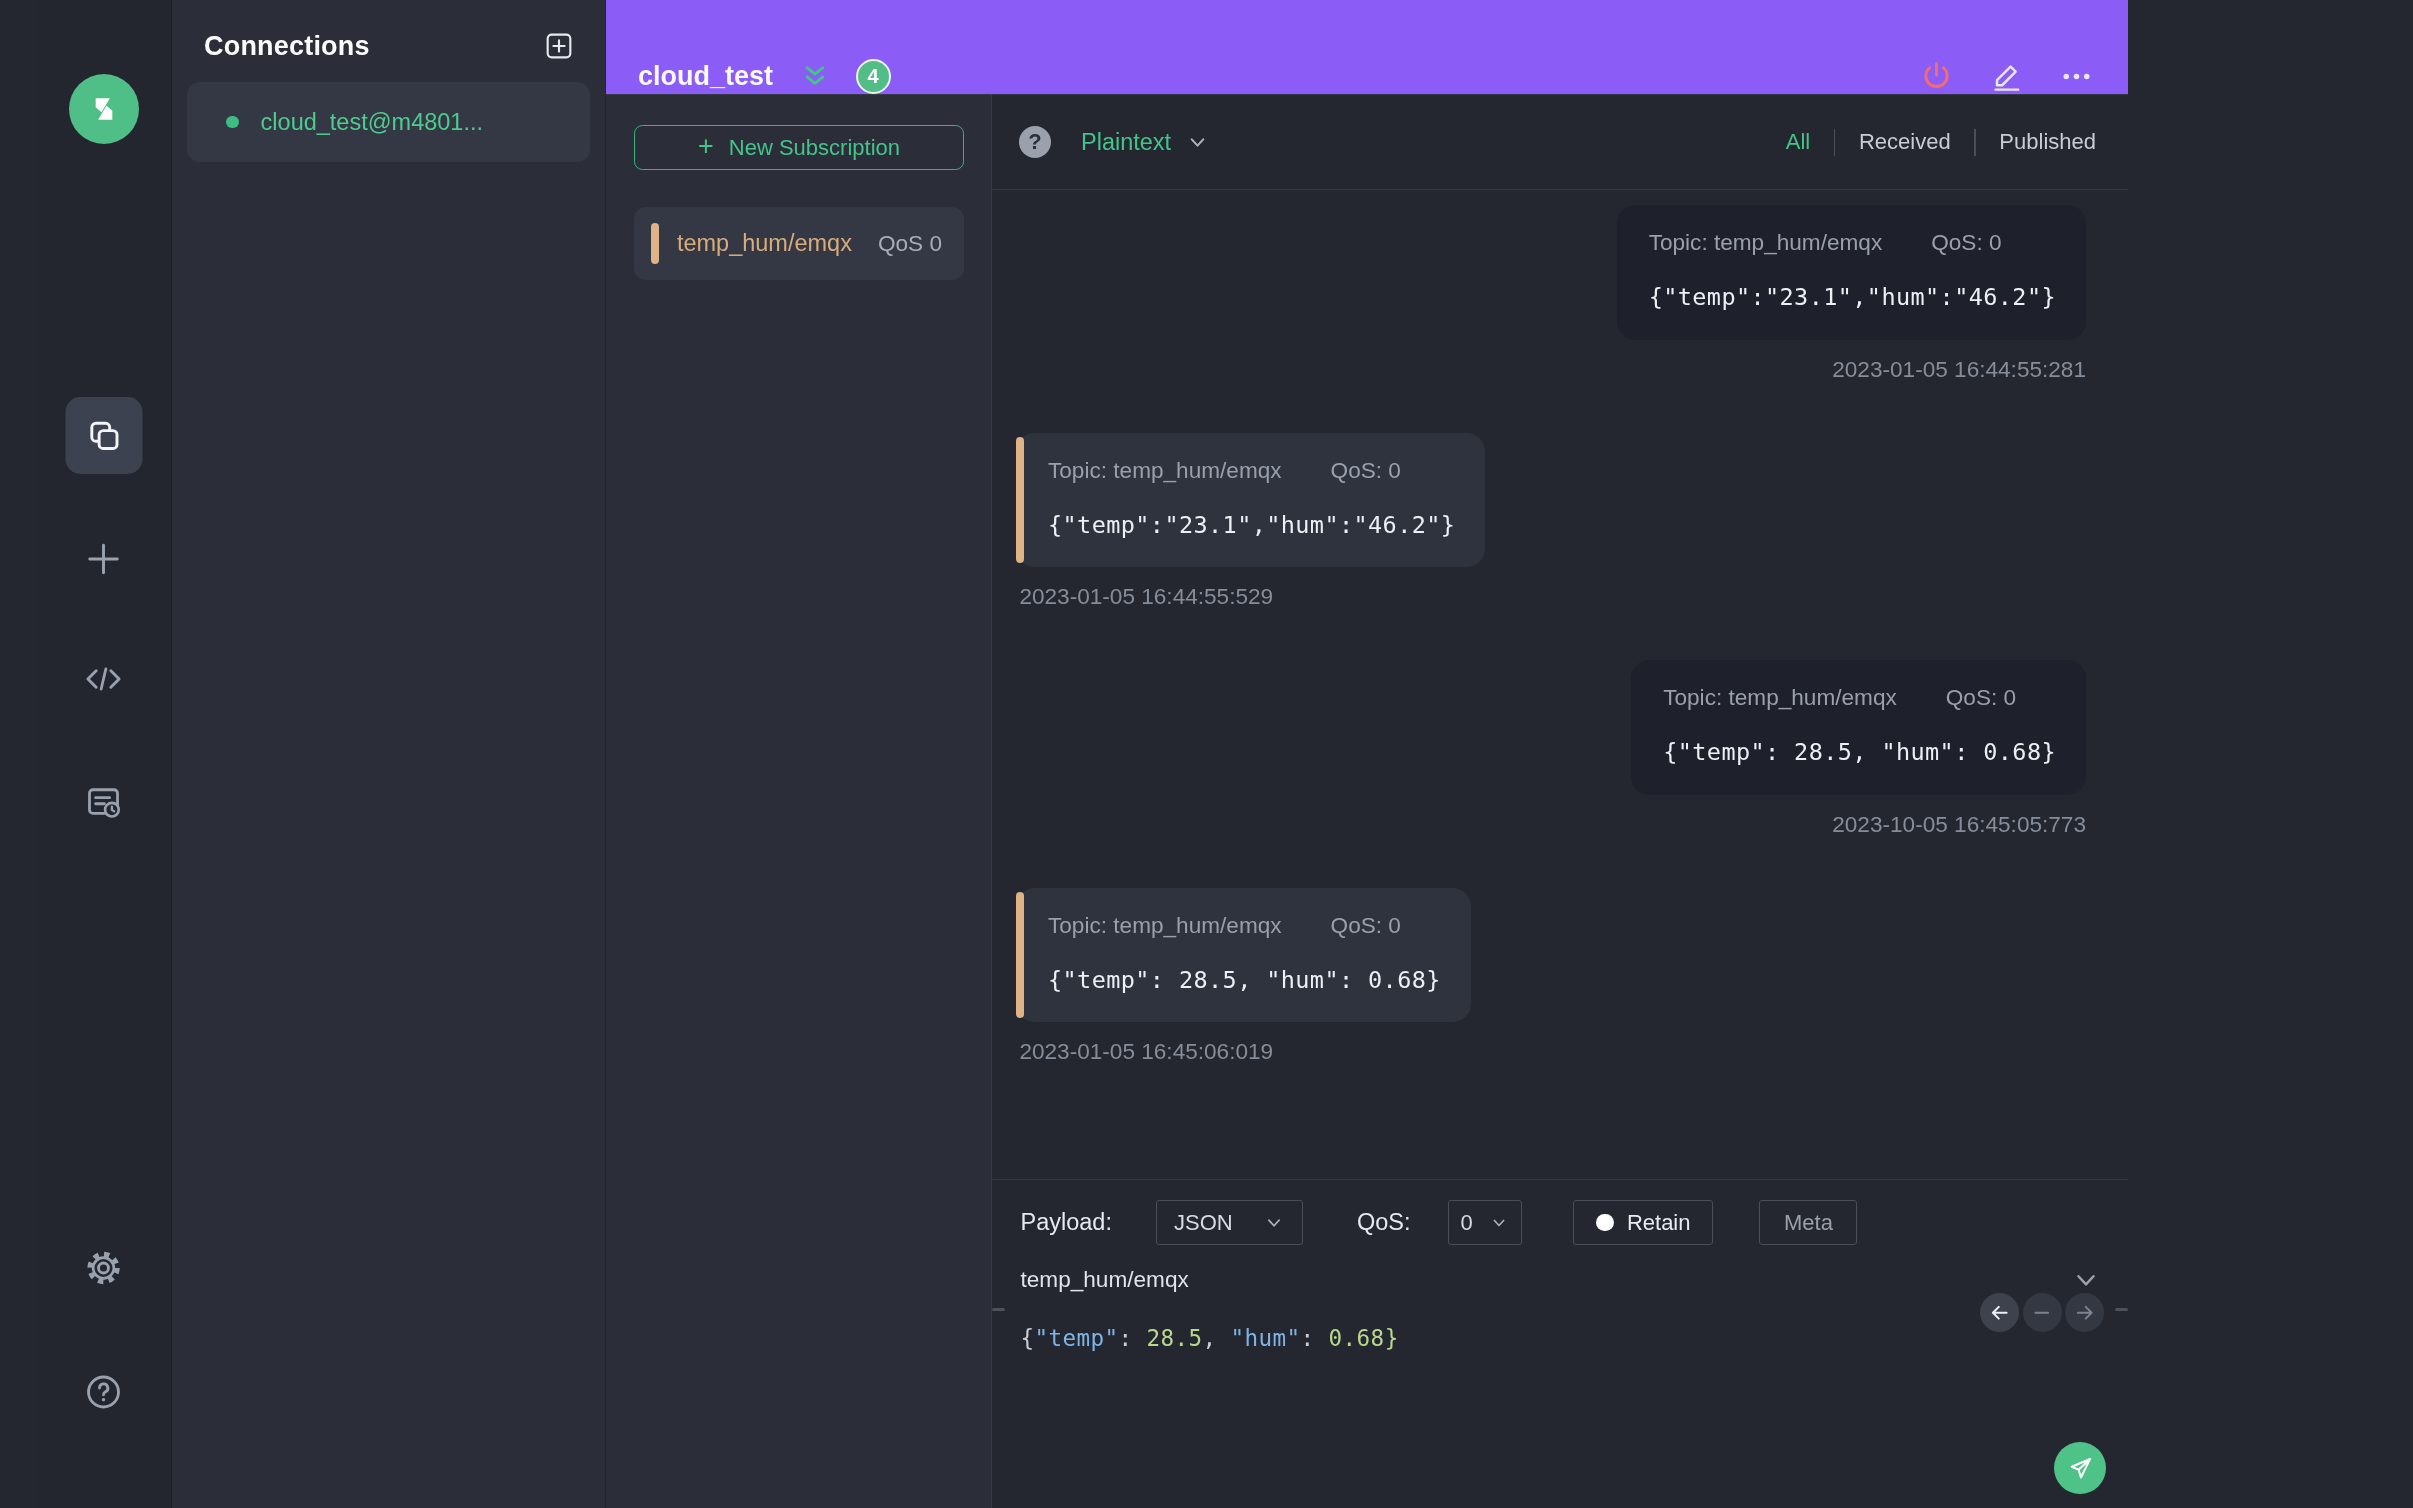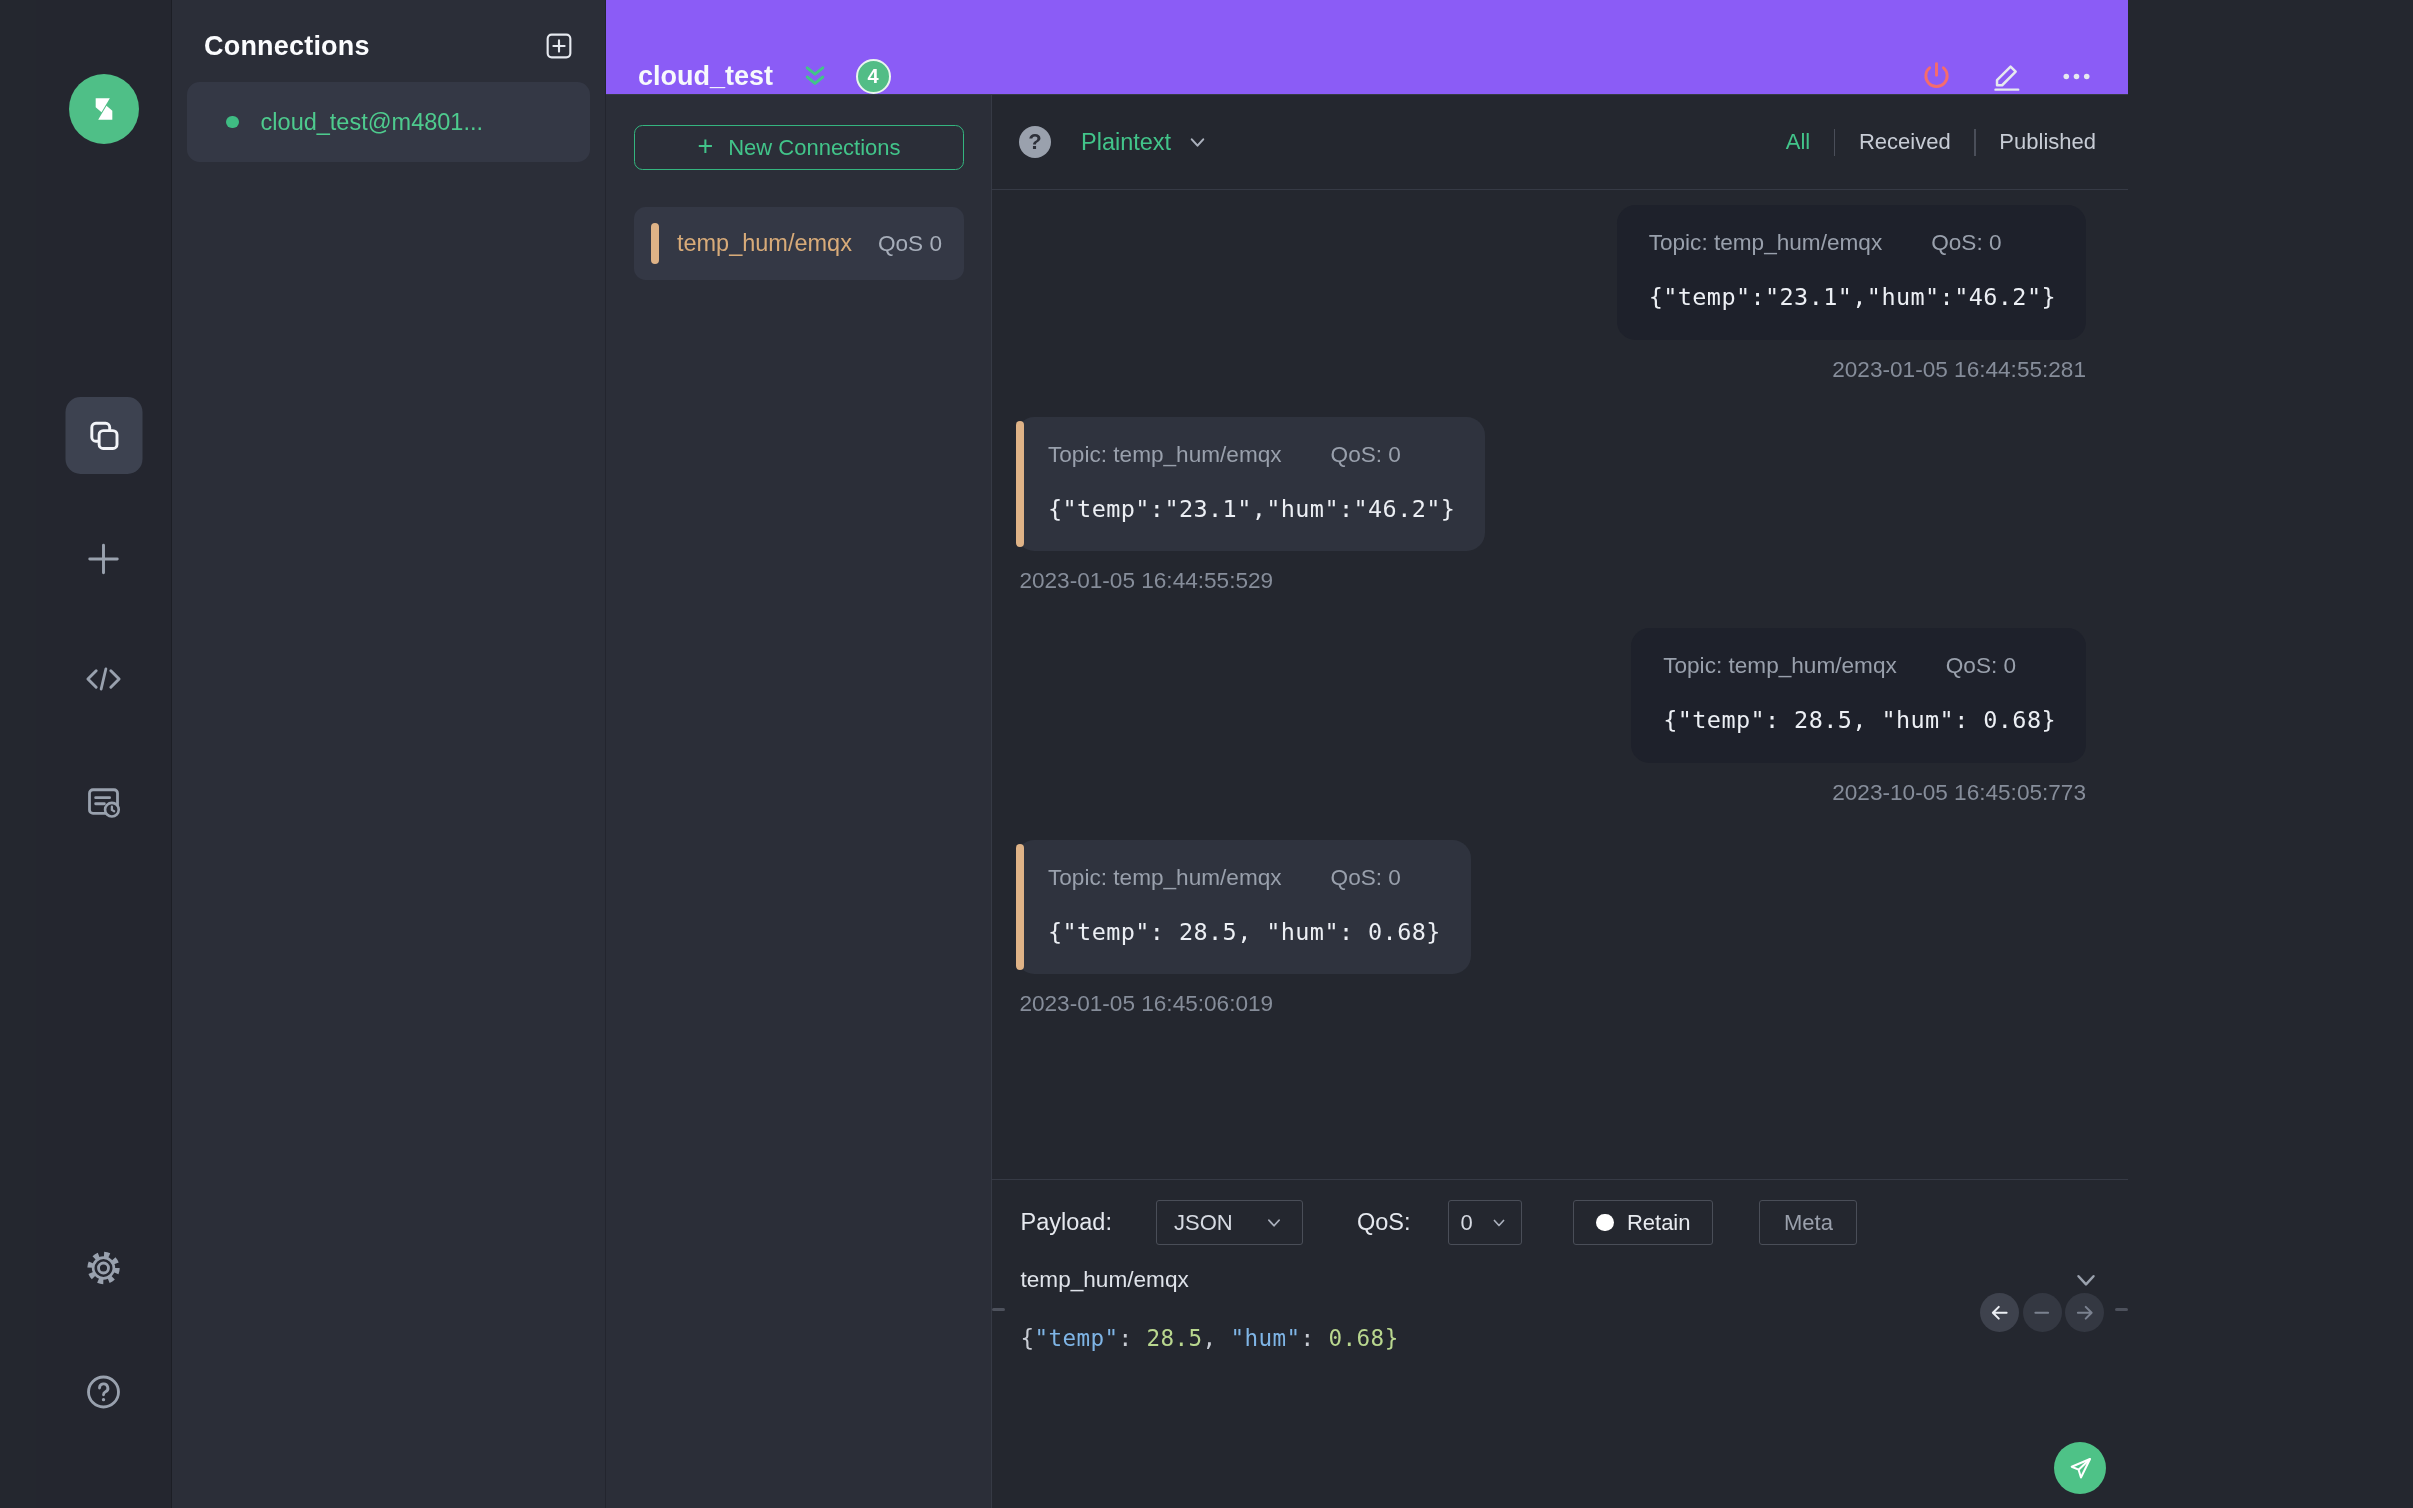--- a/index.html
+++ b/index.html
@@ -97,21 +97,21 @@
     width:32px; height:32px; border-radius:50%; background:#9aa1ad; color:#2d3039;
     font-size:22px; font-weight:bold; display:flex; align-items:center; justify-content:center;
   }
   .fmt-value { margin-left:30px; font-size:23.5px; color:#42c48a; }
   .fmt-chevron { margin-left:13.4px; display:flex; }
   .filters { display:flex; align-items:center; gap:23.5px; }
   .filter { font-size:22px; color:#c7ccd5; cursor:pointer; }
   .filter.active { color:#42c48a; }
   .vsep { width:1.7px; height:27px; background:#4a4e59; }
 
-  .msg-list { flex:1; overflow:hidden; padding:15px 42px 0 24px; display:flex; flex-direction:column; }
+  .msg-list { flex:1; overflow:hidden; padding:15px 42px 0 24px; display:flex; flex-direction:column;gap:16px; }
   .msg { display:flex; flex-direction:column; margin-bottom:34px; }
   .msg.left  { align-items:flex-start; }
   .msg.right { align-items:flex-end; }
   .bubble { position:relative; border-radius:18.4px; padding:25px 30px 28.5px 32px; max-width:1257px; }
   .msg.right .bubble { background:#1e212b; }
   .msg.left  .bubble { background:#2f333e; }
   .msg.left .bubble::before {
     content:""; position:absolute; left:0; top:4.2px; bottom:4.2px; width:7.5px;
     border-radius:4.2px; background:#dfb387;
   }
@@ -281,21 +281,21 @@
           </svg>
         </span>
       </div>
     </header>
 
     <div class="content">
 
       <section class="subs">
         <button class="new-sub">
           <span class="plus-glyph">+</span>
-          <span>New Connections</span>
+          <span>New Subscription</span>
         </button>
         <div class="sub-card">
           <span class="sub-bar"></span>
           <span class="sub-topic">temp_hum/emqx</span>
           <span class="sub-qos">QoS 0</span>
         </div>
       </section>
 
       <section class="msgs">
 

